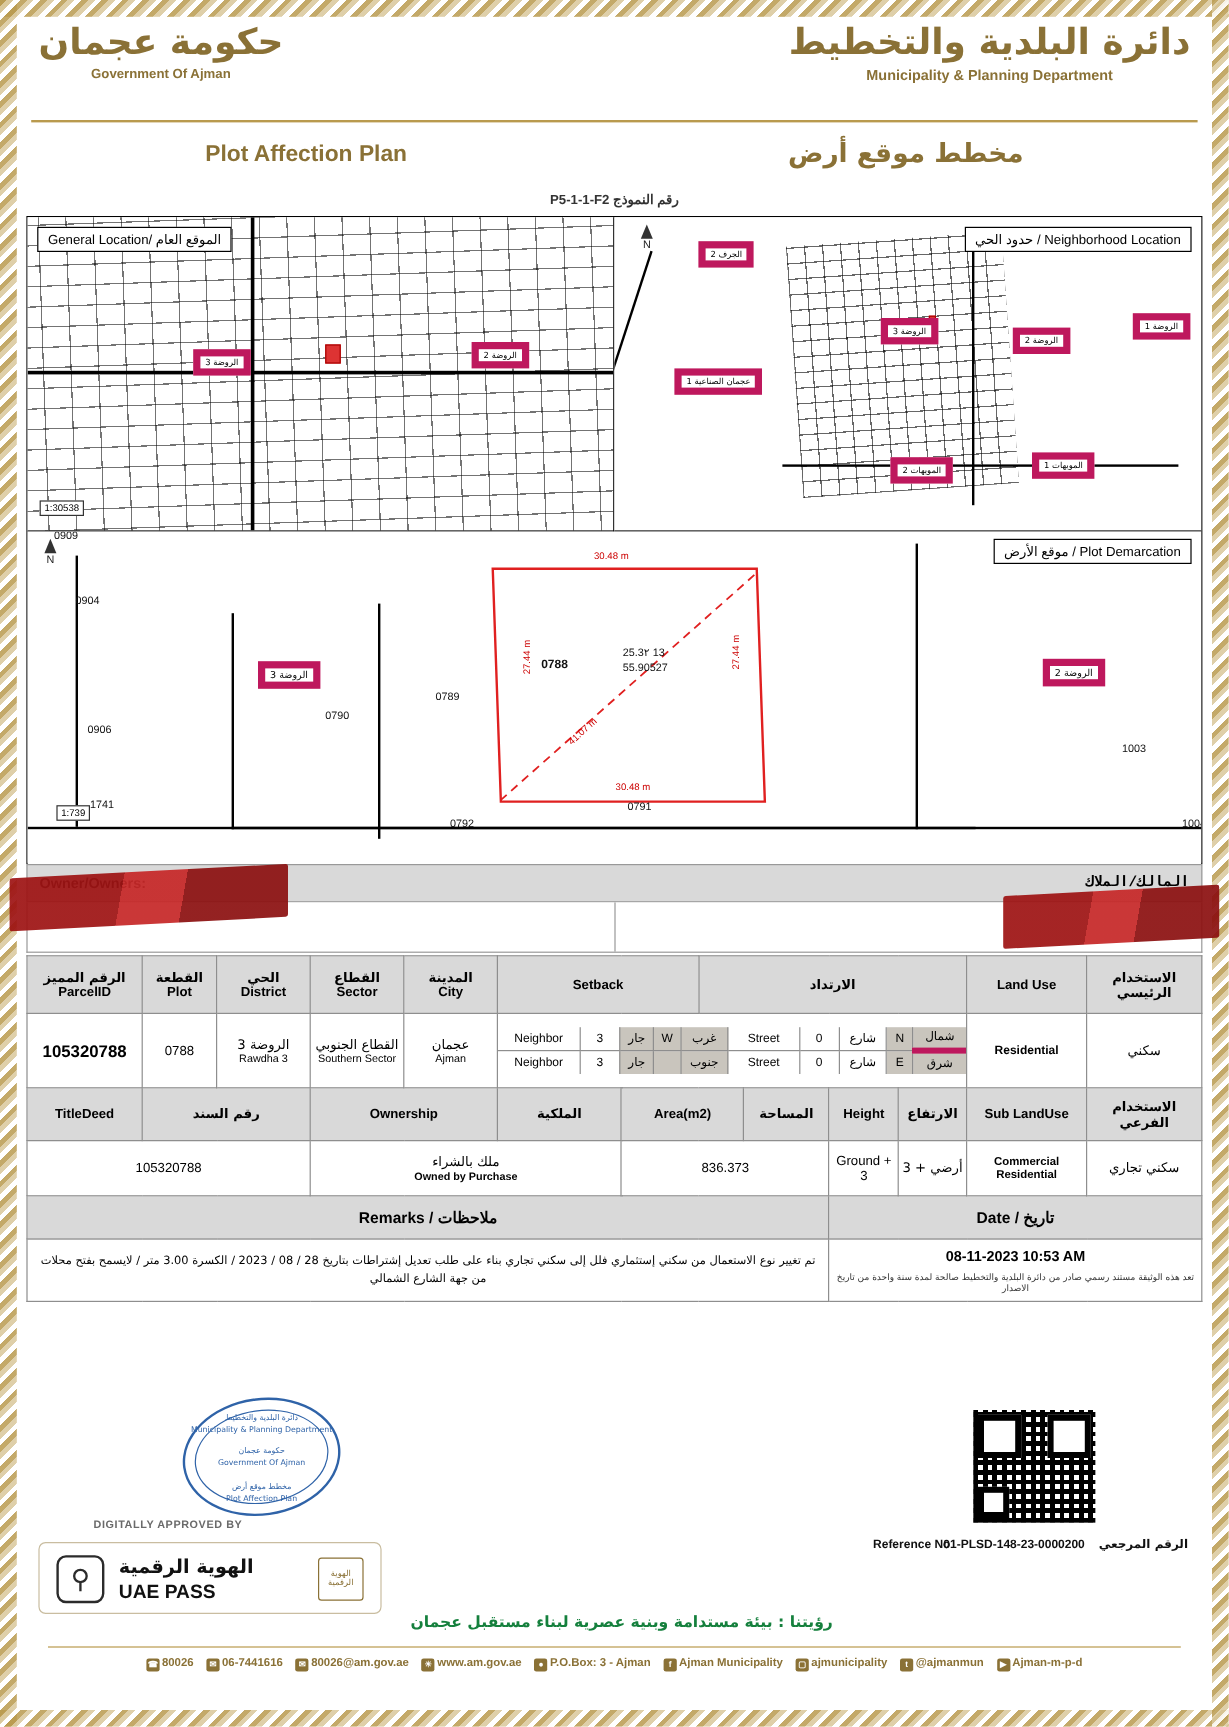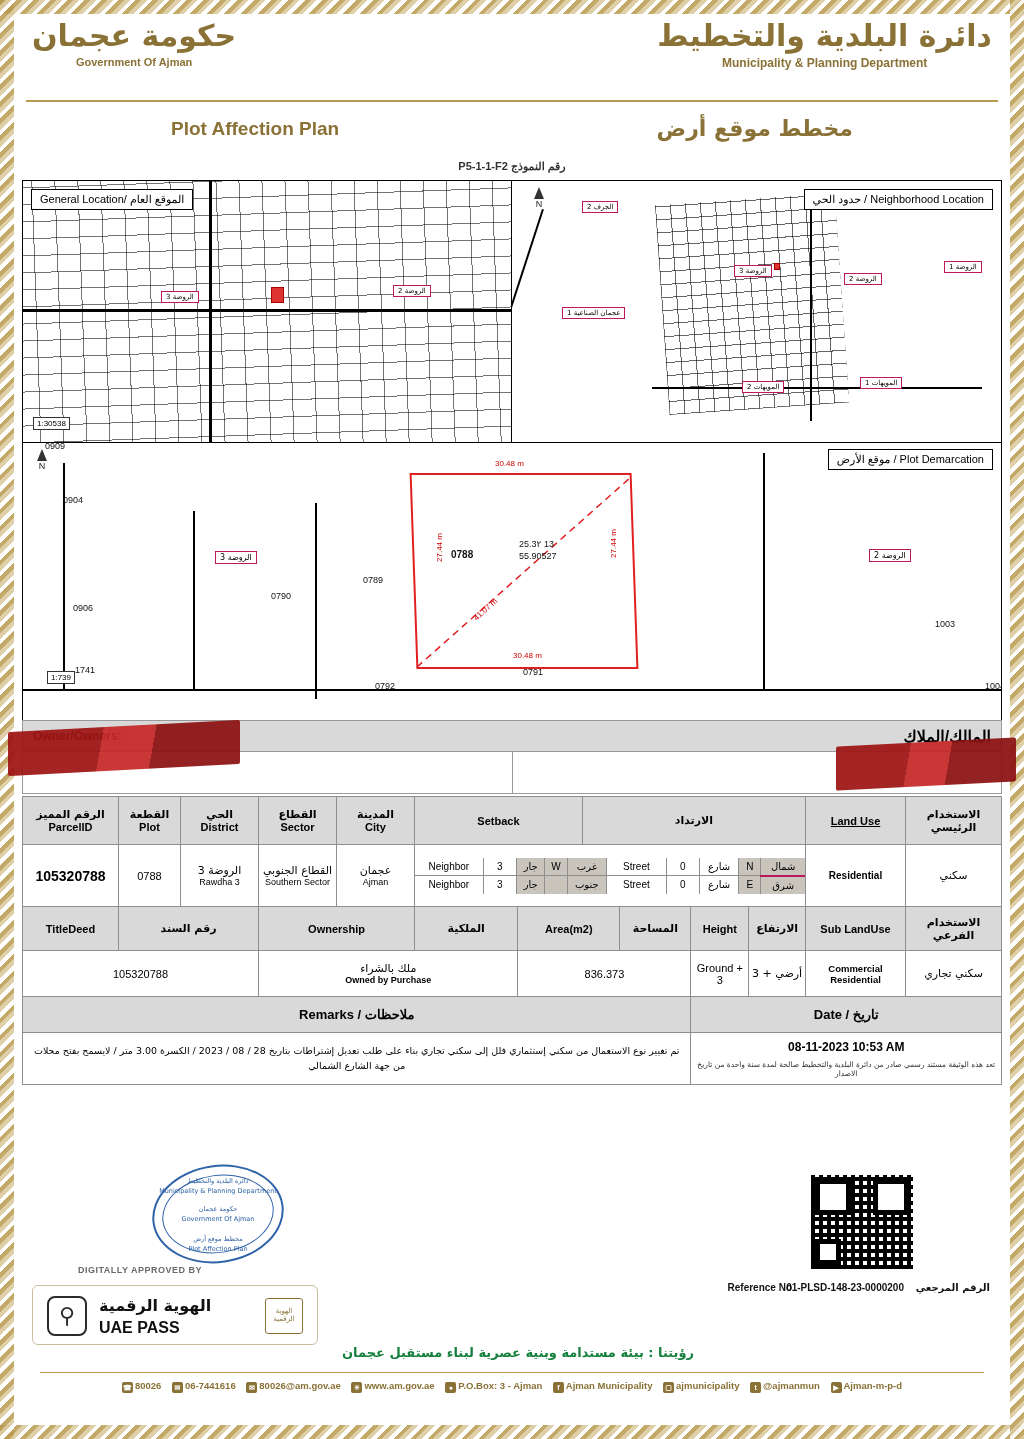--- a/index.html
+++ b/index.html
@@ -124,21 +124,21 @@
       repeating-linear-gradient(90deg, rgba(0,0,0,.6) 0 1px, transparent 1px 15px);
     transform: rotate(-4deg);
   }
   .road {
     position: absolute; background: #000;
   }
   .redplot {
     position: absolute; background: #d33; border: 1px solid #a00;
   }
   .tag {
-    position: absolute; background: #fff; border: 1px solid #be185d;
+    position: absolute; background: #fff; border: 6px solid #be185d;
     font-size: 7px; padding: 1px 4px; direction: rtl;
     font-family: "DejaVu Sans", sans-serif; white-space: nowrap;
   }
   .compass {
     position: absolute; font-size: 9px; text-align: center; color: #222;
   }
   .compass .needle {
     width: 0; height: 0; margin: 0 auto;
     border-left: 5px solid transparent; border-right: 5px solid transparent;
     border-bottom: 12px solid #333;
@@ -159,22 +159,22 @@
     position: absolute; font-size: 8px; color: #c00;
   }
 
   
   .owner-band {
     position: absolute; left: 22px; right: 22px; top: 720px; height: 32px;
     background: #d9d9d9; border: 1px solid #999;
   }
   .owner-en { position: absolute; left: 10px; top: 8px; font-size: 12px; font-weight: bold; }
   .owner-ar {
-    position: absolute; right: 10px; top: 6px; font-size: 16px; font-weight: bold;
-    direction: rtl; font-family: Liberation Sans, sans-serif;
+    position: absolute; right: 10px; top: 6px; font-size: 12px; font-weight: bold;
+    direction: rtl; font-family: Liberation Mono, monospace;
   }
   .owner-values {
     position: absolute; left: 22px; right: 22px; top: 752px; height: 42px;
     border-left: 1px solid #999; border-right: 1px solid #999; border-bottom: 1px solid #999;
     background: #fff;
   }
   .owner-divider {
     position: absolute; left: 50%; top: 0; bottom: 0; width: 1px; background: #999;
   }
   .owner-name-en {
@@ -454,21 +454,21 @@
       <td class="hdr" style="width:78px;">
         <div class="ar">القطاع</div>
         <div>Sector</div>
       </td>
       <td class="hdr" style="width:78px;">
         <div class="ar">المدينة</div>
         <div>City</div>
       </td>
       <td class="hdr" colspan="4" style="width:140px;">Setback</td>
       <td class="hdr ar" colspan="4" style="width:150px;">الارتداد</td>
-      <td class="hdr" style="width:100px;text-decoration:underline;">Land Use</td>
+      <td class="hdr" style="width:100px;">Land Use</td>
       <td class="hdr ar" style="width:96px;">الاستخدام الرئيسي</td>
     </tr>
     <tr class="val-row">
       <td class="big">105320788</td>
       <td>0788</td>
       <td>
         <div class="ar">الروضة 3</div>
         <div class="sm">Rawdha 3</div>
       </td>
       <td>
@@ -485,21 +485,21 @@
                 <tr>
             <td style="border:none;border-bottom:1px solid #8e8e8e;border-right:1px solid #8e8e8e;width:62px;">Neighbor</td>
             <td style="border:none;border-bottom:1px solid #8e8e8e;border-right:1px solid #8e8e8e;width:30px;">3</td>
             <td class="ar grey-cell" style="border:none;border-bottom:1px solid #8e8e8e;border-right:1px solid #8e8e8e;width:26px;">جار</td>
             <td class="grey-cell" style="border:none;border-bottom:1px solid #8e8e8e;border-right:1px solid #8e8e8e;width:20px;">W</td>
             <td class="ar grey-cell" style="border:none;border-bottom:1px solid #8e8e8e;border-right:1px solid #8e8e8e;width:36px;">غرب</td>
             <td style="border:none;border-bottom:1px solid #8e8e8e;border-right:1px solid #8e8e8e;width:54px;">Street</td>
             <td style="border:none;border-bottom:1px solid #8e8e8e;border-right:1px solid #8e8e8e;width:30px;">0</td>
             <td class="ar" style="border:none;border-bottom:1px solid #8e8e8e;border-right:1px solid #8e8e8e;width:36px;">شارع</td>
             <td class="grey-cell" style="border:none;border-bottom:1px solid #8e8e8e;border-right:1px solid #8e8e8e;width:20px;">N</td>
-            <td class="ar grey-cell" style="border:none;border-bottom:2px solid #be185d;width:40px;">شمال</td>
+            <td class="ar grey-cell" style="border:none;border-bottom:5px solid #be185d;width:40px;">شمال</td>
           </tr>
           <tr>
             <td style="border:none;border-right:1px solid #8e8e8e;">Neighbor</td>
             <td style="border:none;border-right:1px solid #8e8e8e;">3</td>
             <td class="ar grey-cell" style="border:none;border-right:1px solid #8e8e8e;">جار</td>
             <td class="grey-cell" style="border:none;border-right:1px solid #8e8e8e;"></td>
             <td class="ar grey-cell" style="border:none;border-right:1px solid #8e8e8e;">جنوب</td>
             <td style="border:none;border-right:1px solid #8e8e8e;">Street</td>
             <td style="border:none;border-right:1px solid #8e8e8e;">0</td>
             <td class="ar" style="border:none;border-right:1px solid #8e8e8e;">شارع</td>

